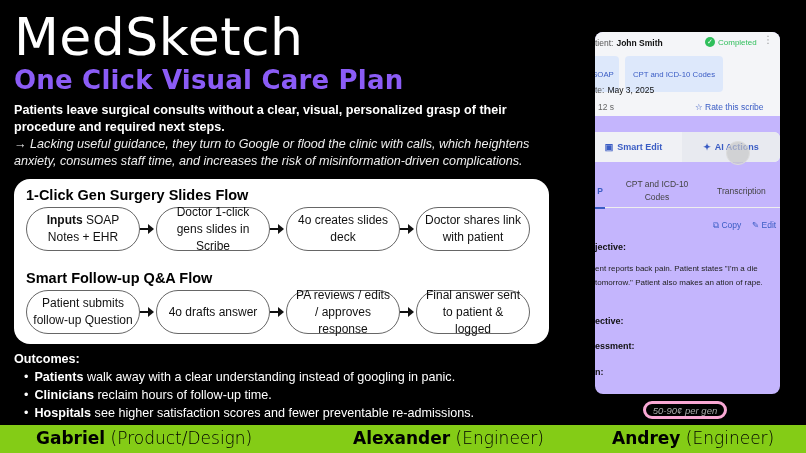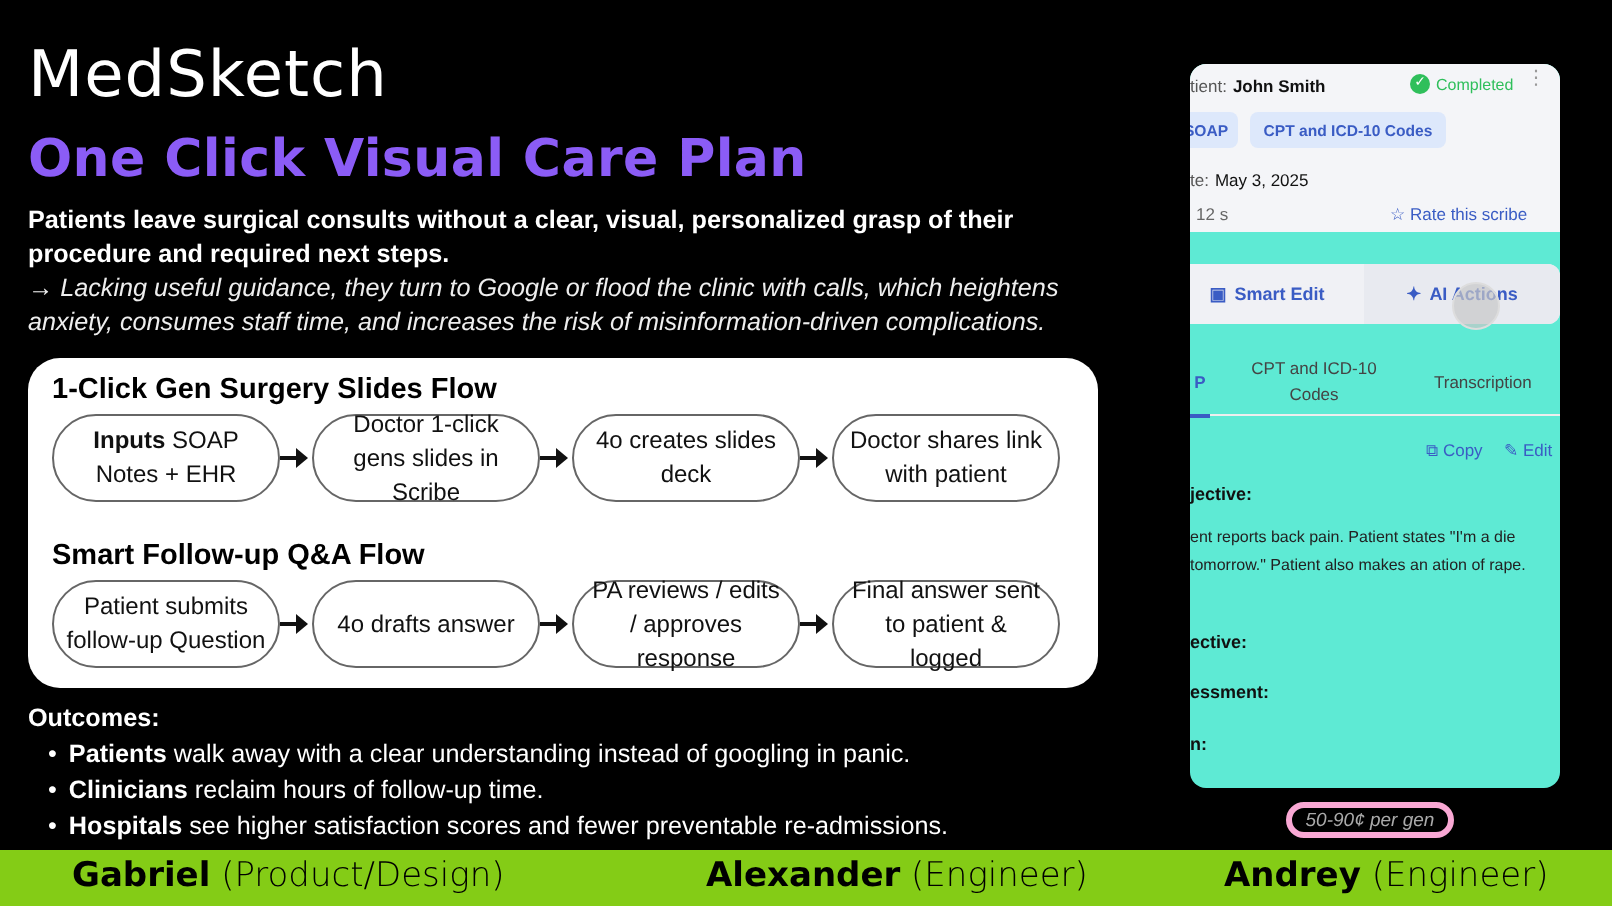--- a/index.html
+++ b/index.html
@@ -1,19 +1,19 @@
 <!DOCTYPE html>
 <html><head>
 <meta charset="utf-8">
 <style>
   * { box-sizing: border-box; margin: 0; padding: 0; }
   html, body { width: 806px; height: 453px; overflow: hidden; background: #000; }
   body { position: relative; font-family: "Liberation Sans", sans-serif; color: #fff; }
 
-  .title { position: absolute; left: 14px; top: 4px; font-family: "DejaVu Sans", sans-serif; font-size: 32px; font-weight: 500; letter-spacing: 0.5px; color: #fff; line-height: 66px; }
+  .title { position: absolute; left: 14px; top: 4px; font-family: "DejaVu Sans", sans-serif; font-size: 52px; font-weight: 500; letter-spacing: 0.5px; color: #fff; line-height: 66px; }
   .subtitle { position: absolute; left: 14px; top: 64px; font-family: "DejaVu Sans", sans-serif; font-size: 26px; font-weight: 700; color: #8b5cf6; line-height: 32px; letter-spacing: 0.2px; }
 
   .problem { position: absolute; left: 14px; top: 102px; width: 540px; font-size: 12.6px; line-height: 17px; }
   .problem .bold { font-weight: bold; }
   .problem .ital { font-style: italic; color: #eee; }
 
   .flowbox { position: absolute; left: 14px; top: 179px; width: 535px; height: 165px; background: #fff; border-radius: 16px; color: #000; }
   .flow-title { position: absolute; left: 12px; font-weight: bold; font-size: 14.5px; }
   .flow-row { position: absolute; left: 12px; display: flex; align-items: center; }
   .node { width: 114px; height: 44px; border: 1px solid #666; border-radius: 22px; display: flex; align-items: center; justify-content: center; text-align: center; font-size: 12px; line-height: 17px; color: #111; padding: 0 6px; background: #fff; }
@@ -26,29 +26,29 @@
   .outcomes ul { list-style: none; padding-left: 10px; }
   .outcomes li::before { content: "•"; margin-right: 6px; }
   .outcomes b { font-weight: bold; }
 
   .footer { position: absolute; left: 0; top: 425px; width: 806px; height: 28px; background: #84cc16; color: #000; font-family: "DejaVu Sans", sans-serif; font-size: 17px; }
   .footer .member { position: absolute; top: 3px; white-space: nowrap; }
   .footer b { font-weight: bold; }
   .footer .role { font-weight: 200; }
 
   
-  .phone { position: absolute; left: 595px; top: 32px; width: 185px; height: 362px; background: #5eead4; border-radius: 8px; overflow: hidden; color: #111; }
+  .phone { position: absolute; left: 595px; top: 32px; width: 185px; height: 362px; background: #c4b5fd; border-radius: 8px; overflow: hidden; color: #111; }
   .ph-header { position: absolute; left: 0; top: 0; width: 185px; height: 84px; background: #f4f5f8; }
   .ph-patient { position: absolute; left: 0; top: 6px; font-size: 8.5px; white-space: nowrap; }
   .ph-patient .lbl { color: #555; }
   .ph-patient .val { font-weight: bold; color: #111; margin-left: 3px; }
   .ph-status { position: absolute; left: 110px; top: 5px; font-size: 8px; color: #2fbf5b; display: flex; align-items: center; }
   .ph-status .check { width: 10px; height: 10px; border-radius: 50%; background: #2fbf5b; color: #fff; font-size: 7px; line-height: 10px; text-align: center; margin-right: 3px; }
   .ph-kebab { position: absolute; left: 168px; top: 3px; font-size: 10px; color: #999; line-height: 10px; }
-  .ph-chip { position: absolute; top: 24px; height: 18px; background: #dde8fb; color: #3a5cc4; font-size: 7.8px; font-weight: bold; border-radius: 4px; display: flex; align-items: center; justify-content: center; }
+  .ph-chip { position: absolute; top: 24px; height: 36px; background: #dde8fb; color: #3a5cc4; font-size: 7.8px; font-weight: normal; border-radius: 4px; display: flex; align-items: center; justify-content: center; }
   .ph-date { position: absolute; left: 0; top: 53px; font-size: 8.5px; white-space: nowrap; }
   .ph-date .lbl { color: #555; }
   .ph-date .val { color: #111; margin-left: 3px; }
   .ph-dur { position: absolute; left: 3px; top: 70px; font-size: 8.5px; color: #666; }
   .ph-rate { position: absolute; left: 100px; top: 70px; font-size: 8.5px; color: #3a5cc4; white-space: nowrap; }
 
   .ph-actions { position: absolute; left: -10px; top: 100px; width: 195px; height: 30px; background: #f0f1f5; border-radius: 6px; }
   .ph-act { position: absolute; top: 0; height: 30px; display: flex; align-items: center; justify-content: center; font-size: 9px; color: #3a5cc4; font-weight: bold; white-space: nowrap; }
   .ph-act.ai { background: #e8eaf0; border-radius: 0 6px 6px 0; }
   .ph-touch { position: absolute; left: 131px; top: 109px; width: 24px; height: 24px; border-radius: 50%; background: rgba(200,200,200,0.7); border: 1px solid #ddd; }

